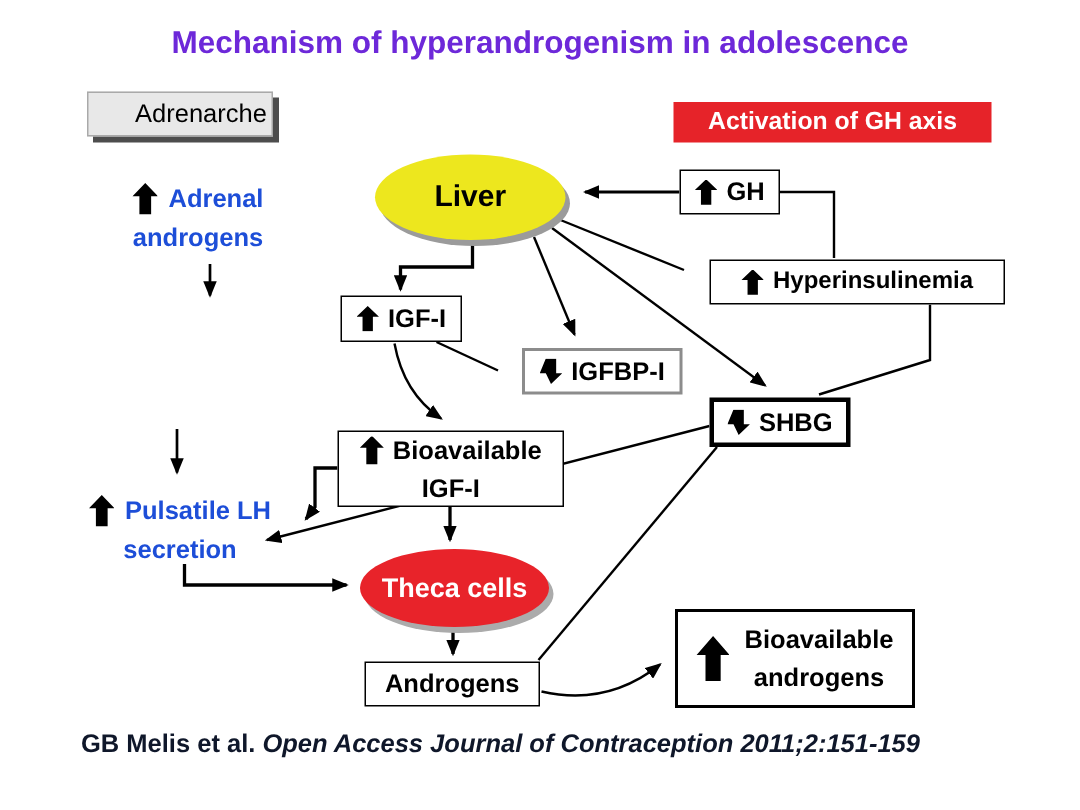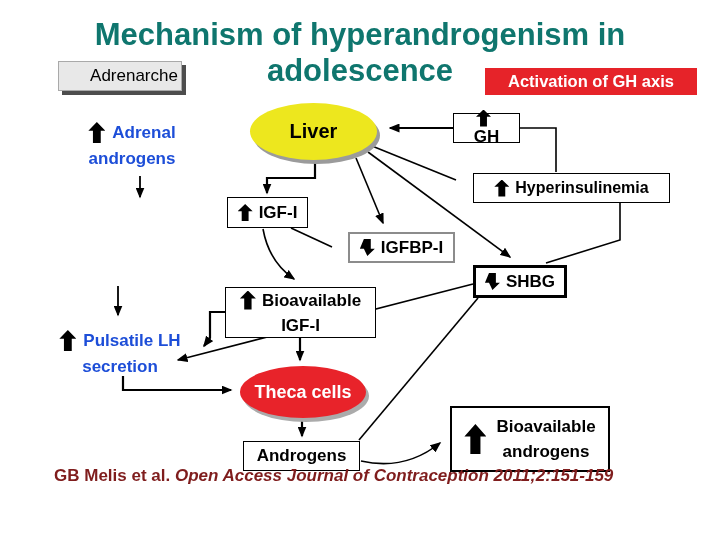--- a/index.html
+++ b/index.html
@@ -5,34 +5,34 @@
   html,body{margin:0;padding:0;background:#fff;}
   body{width:720px;height:540px;overflow:hidden;position:relative;
        font-family:"Liberation Sans",sans-serif;-webkit-font-smoothing:antialiased;}
   #stage{position:absolute;left:0;top:0;width:720px;height:540px;background:#fff;}
 
   .abs{position:absolute;box-sizing:border-box;}
   #connectors{position:absolute;left:0;top:0;width:720px;height:540px;z-index:1;}
 
   
   .title{left:40px;top:17px;width:640px;text-align:center;
-         font-size:31px;font-weight:bold;color:#0f766e;letter-spacing:0px;}
+         font-size:21px;font-weight:bold;color:#6d28d9;letter-spacing:0px;}
 
   
   .wbox{background:#fff;border:1.5px solid #000;display:flex;
         align-items:center;justify-content:center;
         font-weight:bold;color:#000;z-index:2;}
 
   
   .graybox{background:#E8E8E8;border:1px solid #a9a9a9;box-shadow:4px 4px 0 #4d4d4d;
            display:flex;align-items:center;justify-content:center;
            font-weight:normal;color:#000;z-index:2;padding-left:28px;}
 
   .redbar{background:#E62329;color:#fff;display:flex;align-items:center;justify-content:center;
-          font-weight:bold;z-index:2;margin-left:36px;}
+          font-weight:bold;z-index:2;}
 
   .ellipse{border-radius:50%;display:flex;align-items:center;justify-content:center;
            font-weight:bold;z-index:2;}
   .liver{background:#EDE71E;box-shadow:3px 4px 0 #9b9b9b;color:#000;font-size:20px;}
   .theca{background:#E8232A;box-shadow:3px 4px 0 #ababab;color:#fff;font-size:18px;}
 
   .freetext{font-weight:bold;color:#1d4ed8;text-align:center;z-index:2;}
   .pre{white-space:pre-line;}
 
   
@@ -40,22 +40,22 @@
   .up{clip-path:polygon(50% 0,100% 42%,73% 42%,73% 100%,27% 100%,27% 42%,0 42%);}
   .down{clip-path:polygon(50% 100%,100% 58%,73% 58%,73% 0,27% 0,0 58%,27% 58%);}
   .aw-s{width:15px;height:17px;margin-right:6px;flex:0 0 auto;}
   .aw-m{width:17px;height:21px;margin-right:7px;}
   .aw-l{width:22px;height:30px;margin-right:10px;flex:0 0 auto;}
   .inlinearrow{position:relative;top:-1px;}
 
   .fs16{font-size:16px;} .fs165{font-size:16.5px;} .fs17{font-size:17px;}
   .lh25{line-height:25px;} .lh26{line-height:26px;}
 
-  .citation{left:54px;top:466px;width:660px;font-size:17px;font-weight:bold;
-            color:#7f1d1d;z-index:2;}
+  .citation{left:54px;top:486px;width:660px;font-size:17px;font-weight:bold;
+            color:#0f172a;z-index:2;}
   .citation .src{font-style:italic;}
 </style>
 </head>
 <body>
 
 <div id="stage">
 
   <svg id="connectors" viewBox="0 0 720 540" xmlns="http://www.w3.org/2000/svg">
     <defs>
       <marker id="ah" markerUnits="userSpaceOnUse" markerWidth="11" markerHeight="9" refX="9.5" refY="4.5" orient="auto">
@@ -89,21 +89,21 @@
   </div>
 
   <div class="abs redbar fs165" style="left:449px;top:68px;width:212px;height:27px;">
     <span>Activation of GH axis</span>
   </div>
 
   <div class="abs ellipse liver" style="left:250px;top:103px;width:127px;height:57px;">
     <span>Liver</span>
   </div>
 
-  <div class="abs wbox fs17" style="left:453px;top:113px;width:67px;height:30px;flex-direction:column;">
+  <div class="abs wbox fs17" style="left:453px;top:113px;width:67px;height:30px;">
     <span class="barrow up aw-s"></span>
     <span>GH</span>
   </div>
 
   <div class="abs wbox fs16" style="left:457px;top:173px;width:197px;height:30px;margin-left:16px;">
     <span class="barrow up aw-s"></span>
     <span>Hyperinsulinemia</span>
   </div>
 
   <div class="abs wbox fs17" style="left:227px;top:197px;width:81px;height:31px;">

